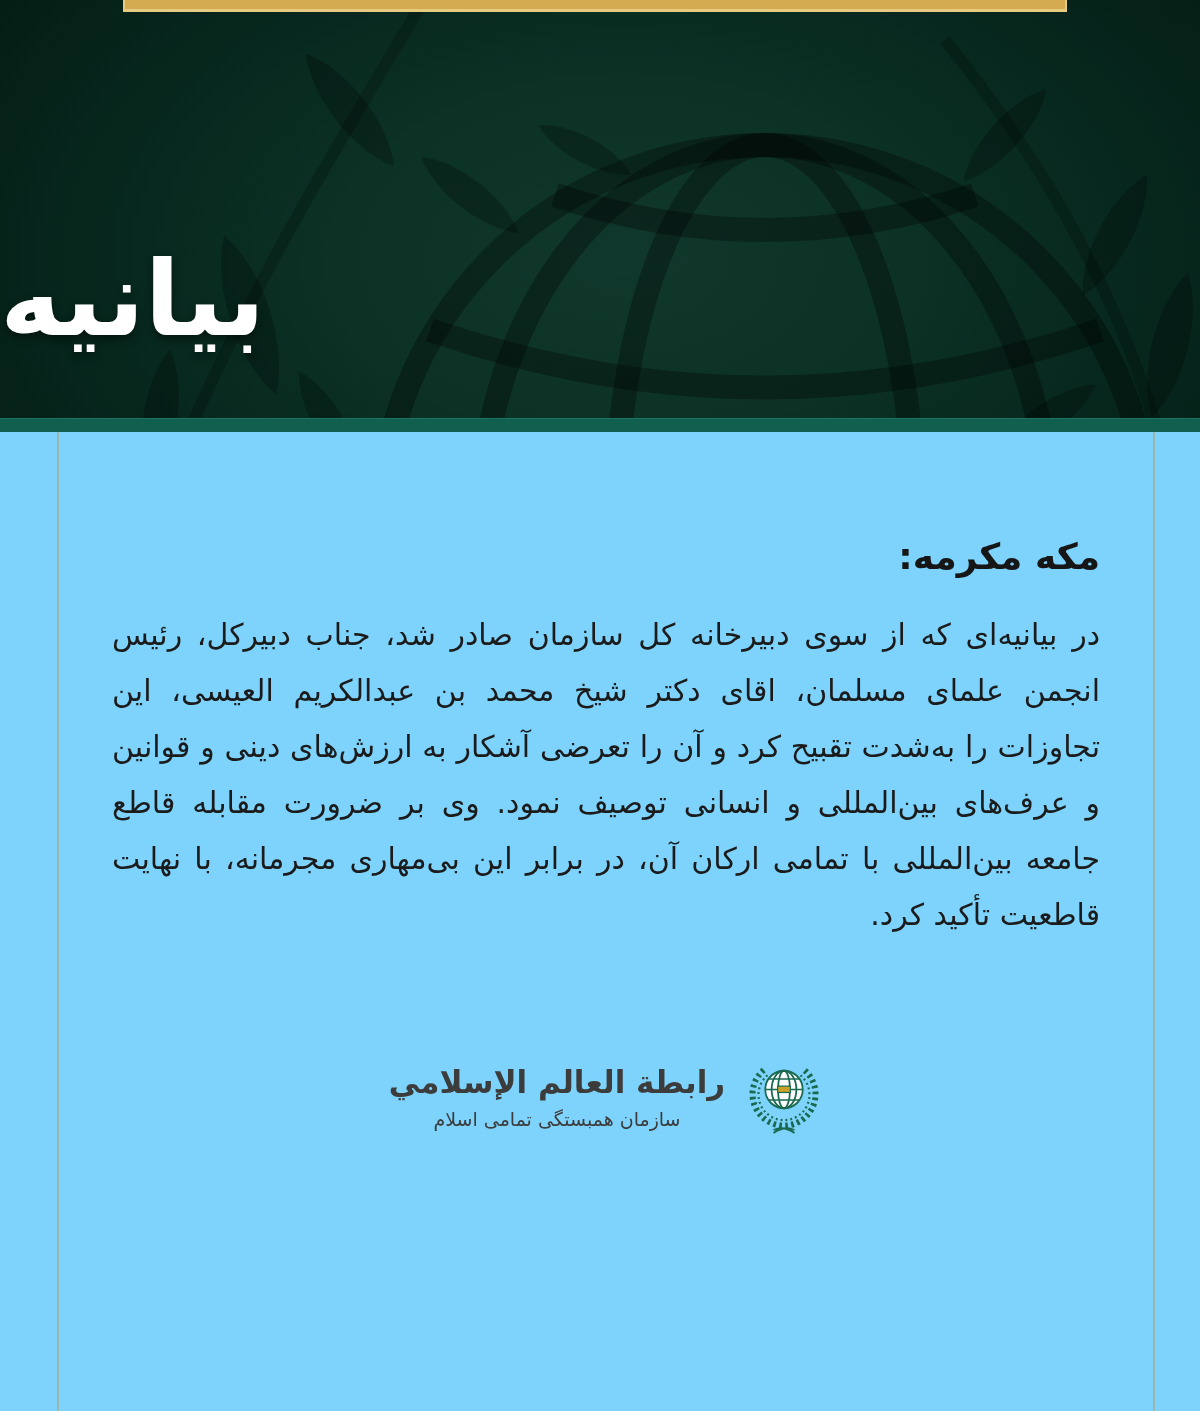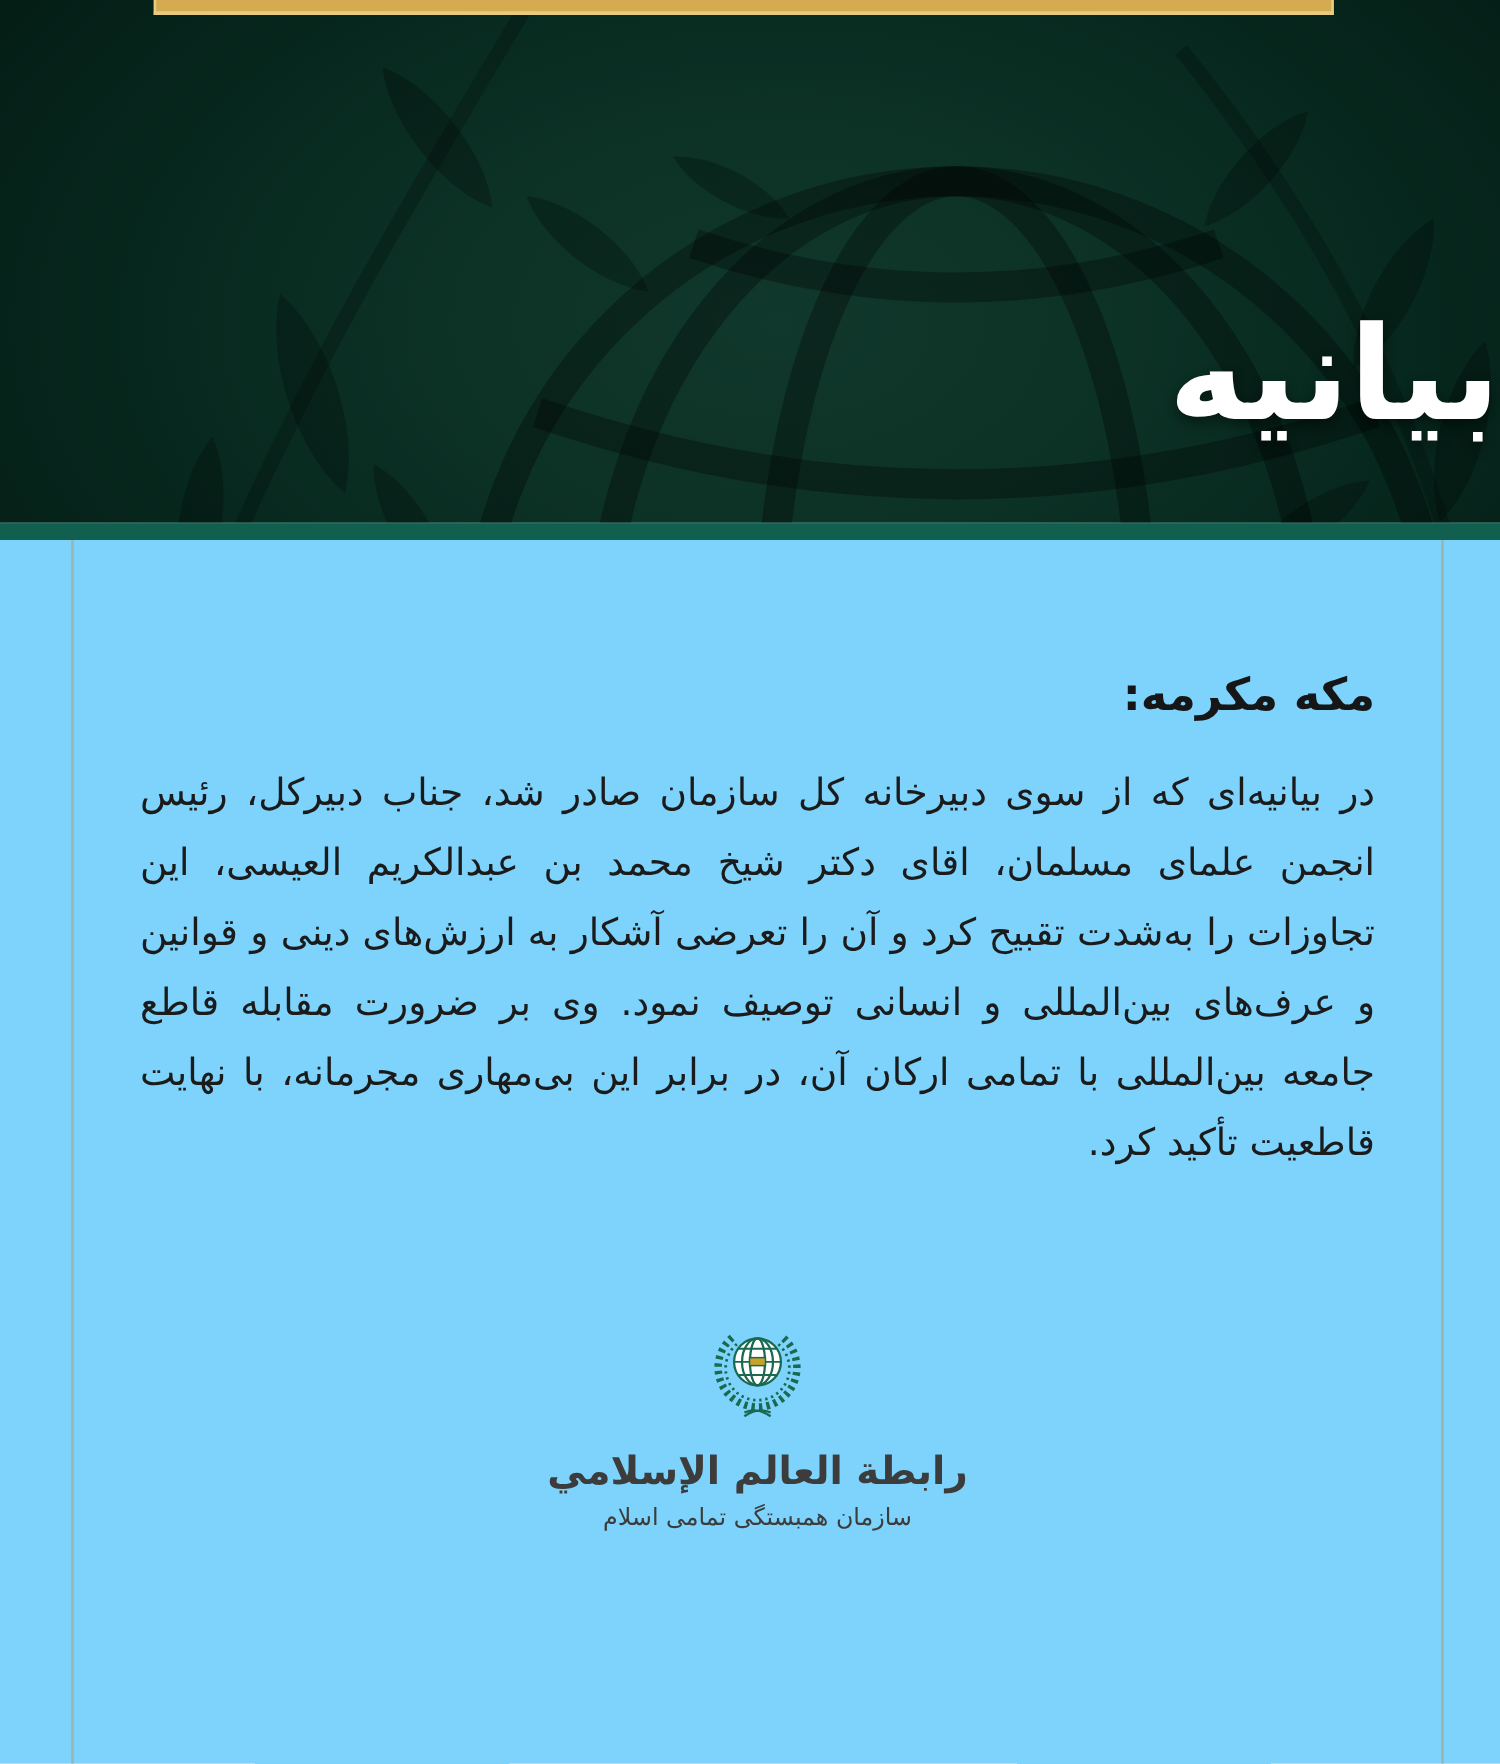--- a/index.html
+++ b/index.html
@@ -41,21 +41,21 @@
     position: absolute;
     inset: 0;
     width: 100%;
     height: 100%;
   }
   .banner-title {
     position: absolute;
     left: 0;
     right: 0;
     top: 238px;
-    text-align: right;
+    text-align: left;
     direction: rtl;
     color: #ffffff;
     font-size: 104px;
     font-weight: bold;
     letter-spacing: 1px;
     text-shadow: 0 4px 10px rgba(0,0,0,0.45);
   }
   .teal-band {
     width: 100%;
     height: 14px;
@@ -106,21 +106,20 @@
     margin-top: 112px;
     display: flex;
     flex-direction: column;
     align-items: center;
   }
   .logo-row {
     display: flex;
     direction: rtl;
     align-items: center;
     gap: 20px;
-    flex-direction: column;
   }
   .emblem { width: 78px; height: 84px; flex: 0 0 auto; }
   .logo-text-col {
     display: flex;
     flex-direction: column;
     align-items: center;
   }
   .calligraphy {
     font-family: "DejaVu Sans", sans-serif;
     font-size: 31px;

